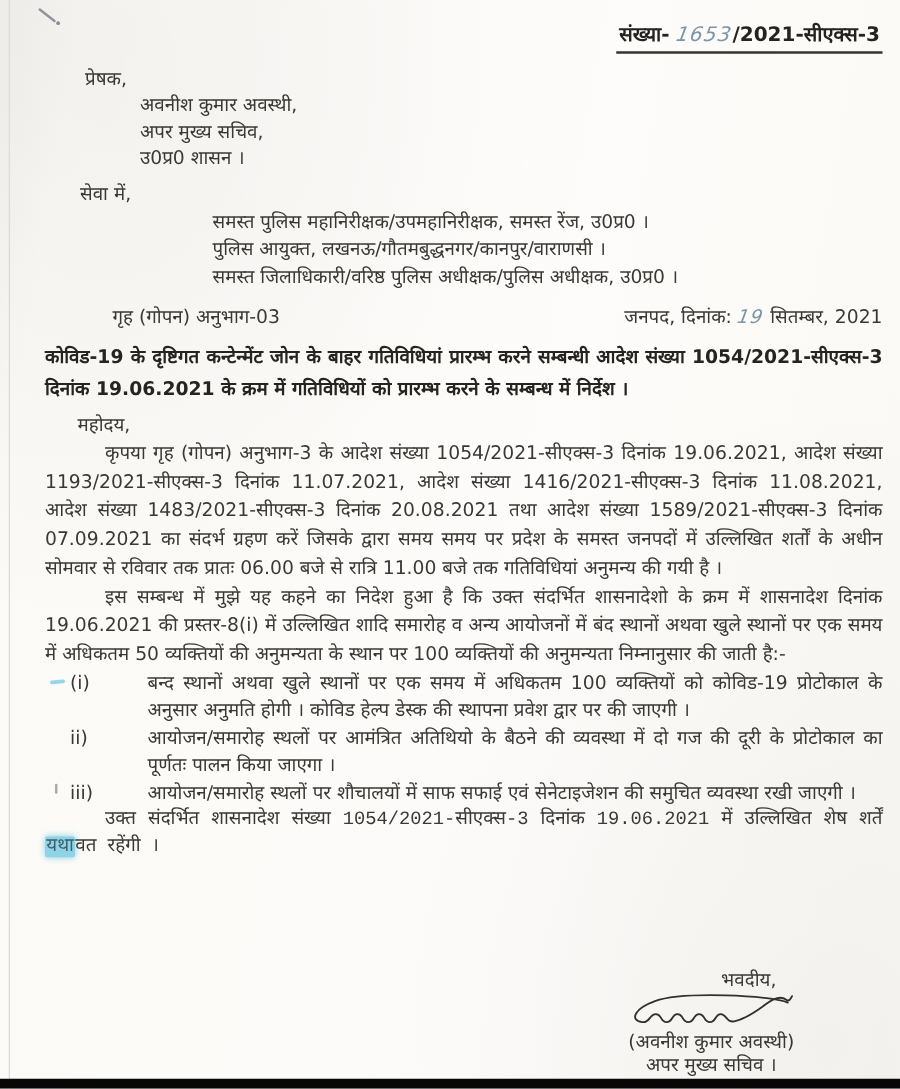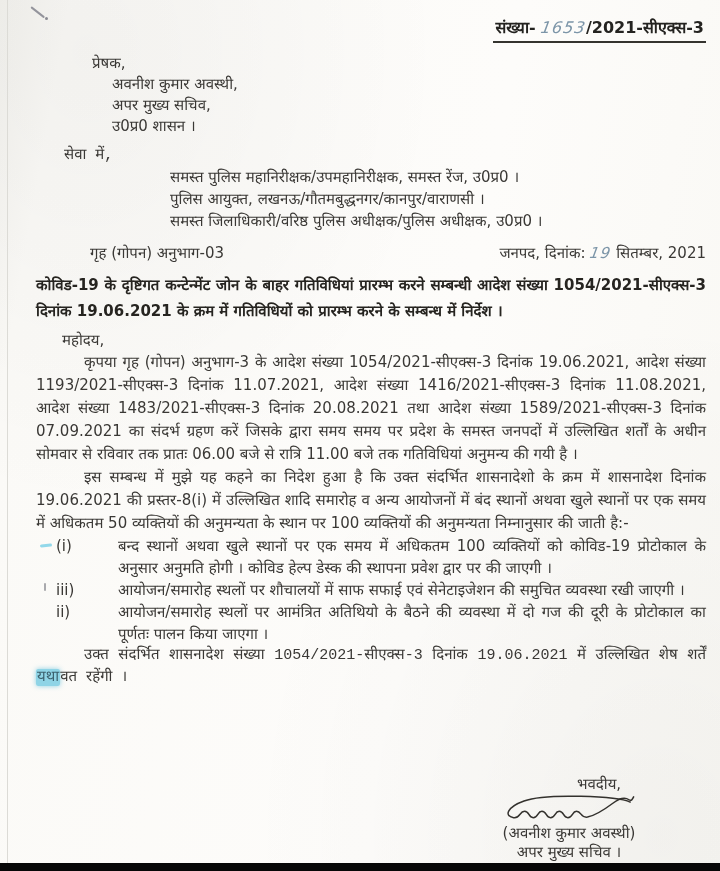--- a/index.html
+++ b/index.html
@@ -12,23 +12,23 @@
       radial-gradient(ellipse at 92% 96%, rgba(0,0,0,0.03), transparent 45%),
       linear-gradient(100deg,#f3f2ee,#fbfaf7 8%,#fdfcfa 60%,#f9f8f4);
   }
   .edge-line{position:absolute;left:7px;top:0;width:1px;height:100%;background:#dcdbd6;}
   .pen-tick{position:absolute;left:31px;top:6px;width:17px;height:2px;background:#94949c;
     border-radius:1px;transform:rotate(38deg);transform-origin:left center;}
   .pen-tick-dot{position:absolute;left:45px;top:17px;width:3px;height:3px;border-radius:50%;background:#8a8a92;}
   .doc-number{text-align:right;padding-top:16px;line-height:24px;font-weight:bold;font-size:16px;color:#242320;}
   .underline-wrap{display:inline-block;border-bottom:2px solid #35342f;padding:0 2px 1px 2px;}
   .hand{color:#7c95a8;font-style:italic;font-weight:normal;letter-spacing:1px;display:inline-block;transform:skewX(-10deg);}
-  .sender-label{margin:10px 0 0 56px;line-height:21px;}
+  .sender-label{margin:10px 0 0 32px;line-height:21px;}
   .sender-lines div{margin-left:76px;line-height:21px;}
-  .recipient-label{margin:8px 0 0 28px;line-height:21px;font-family:Liberation Mono, monospace;}
+  .recipient-label{margin:8px 0 0 28px;line-height:21px;}
   .recipient-lines div{margin-left:134px;line-height:22px;}
   .section-row{display:flex;justify-content:space-between;margin-top:10px;line-height:22px;}
   .section-name{margin-left:54px;}
   .subject-row{display:flex;margin-top:8px;}
   .subject-label{flex:0 0 82px;margin-left:52px;font-weight:bold;color:#262420;}
   .subject-text{flex:1;font-weight:bold;text-align:justify;line-height:26px;color:#262420;}
   .salutation{margin:6px 0 0 26px;line-height:21px;}
   .para{margin:0;text-align:justify;text-indent:48px;line-height:23px;}
   .list-item{display:flex;line-height:22px;}
   .list-marker{flex:0 0 62px;padding-left:20px;position:relative;}
@@ -83,26 +83,26 @@
 
   <p class="para">कृपया गृह (गोपन) अनुभाग-3 के आदेश संख्या 1054/2021-सीएक्स-3 दिनांक 19.06.2021, आदेश संख्या 1193/2021-सीएक्स-3 दिनांक 11.07.2021, आदेश संख्या 1416/2021-सीएक्स-3 दिनांक 11.08.2021, आदेश संख्या 1483/2021-सीएक्स-3 दिनांक 20.08.2021 तथा आदेश संख्या 1589/2021-सीएक्स-3 दिनांक 07.09.2021 का संदर्भ ग्रहण करें जिसके द्वारा समय समय पर प्रदेश के समस्त जनपदों में उल्लिखित शर्तों के अधीन सोमवार से रविवार तक प्रातः 06.00 बजे से रात्रि 11.00 बजे तक गतिविधियां अनुमन्य की गयी है ।</p>
   <p class="para">इस सम्बन्ध में मुझे यह कहने का निदेश हुआ है कि उक्त संदर्भित शासनादेशो के क्रम में शासनादेश दिनांक 19.06.2021 की प्रस्तर-8(i) में उल्लिखित शादि समारोह व अन्य आयोजनों में बंद स्थानों अथवा खुले स्थानों पर एक समय में अधिकतम 50 व्यक्तियों की अनुमन्यता के स्थान पर 100 व्यक्तियों की अनुमन्यता निम्नानुसार की जाती है:-</p>
 
   <div class="list">
     <div class="list-item">
       <span class="list-marker"><span class="pen-dash"></span><span>(i)</span></span>
       <span class="item-text">बन्द स्थानों अथवा खुले स्थानों पर एक समय में अधिकतम 100 व्यक्तियों को कोविड-19 प्रोटोकाल के अनुसार अनुमति होगी । कोविड हेल्प डेस्क की स्थापना प्रवेश द्वार पर की जाएगी ।</span>
     </div>
     <div class="list-item">
+      <span class="list-marker"><span>ii)</span></span>
+      <span class="item-text">आयोजन/समारोह स्थलों पर आमंत्रित अतिथियो के बैठने की व्यवस्था में दो गज की दूरी के प्रोटोकाल का पूर्णतः पालन किया जाएगा ।</span>
+    </div>
+    <div class="list-item">
       <span class="list-marker"><span class="stray-tick"></span><span>iii)</span></span>
       <span class="item-text">आयोजन/समारोह स्थलों पर शौचालयों में साफ सफाई एवं सेनेटाइजेशन की समुचित व्यवस्था रखी जाएगी ।</span>
-    </div>
-    <div class="list-item">
-      <span class="list-marker"><span>ii)</span></span>
-      <span class="item-text">आयोजन/समारोह स्थलों पर आमंत्रित अतिथियो के बैठने की व्यवस्था में दो गज की दूरी के प्रोटोकाल का पूर्णतः पालन किया जाएगा ।</span>
     </div>
   </div>
 
   <p class="closing"><span>उक्त संदर्भित शासनादेश संख्या 1054/2021-सीएक्स-3 दिनांक 19.06.2021 में उल्लिखित शेष शर्तें </span><span class="hl">यथा</span><span>वत रहेंगी ।</span></p>
 
   <div class="signature-block">
     <div class="valediction">भवदीय,</div>
     <svg class="sig-svg" width="240" height="30" viewBox="0 0 240 52">
       <path d="M226 14 C 205 4, 80 -2, 42 12 C 14 22, 6 38, 24 41 C 35 43, 34 30, 43 30 C 52 30, 49 41, 58 41 C 67 41, 65 30, 73 30 C 82 30, 79 41, 88 41 C 97 41, 95 30, 103 30 C 112 30, 109 41, 118 41 C 127 41, 125 30, 133 30 C 142 30, 140 42, 152 40 C 166 37, 180 28, 196 16 C 205 9, 216 4, 224 10 C 228 13, 230 9, 232 5" stroke="#33312d" stroke-width="2.6" fill="none" stroke-linecap="round"></path>
     </svg>

